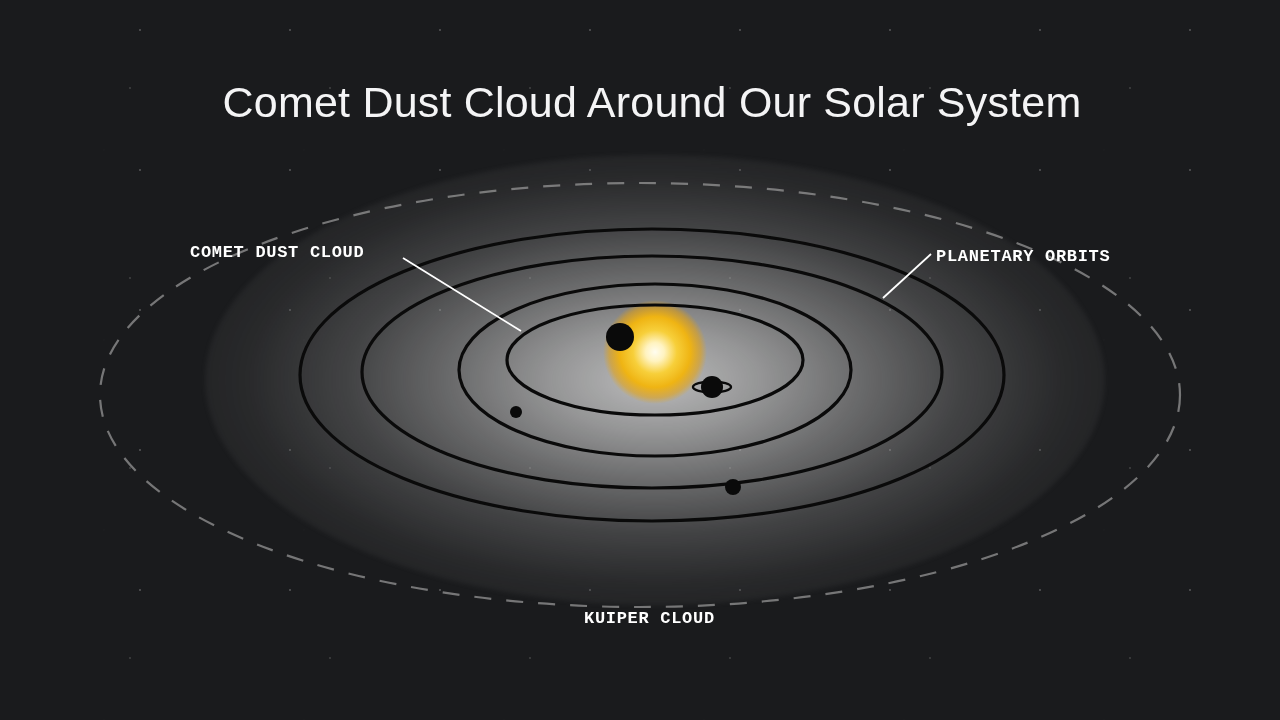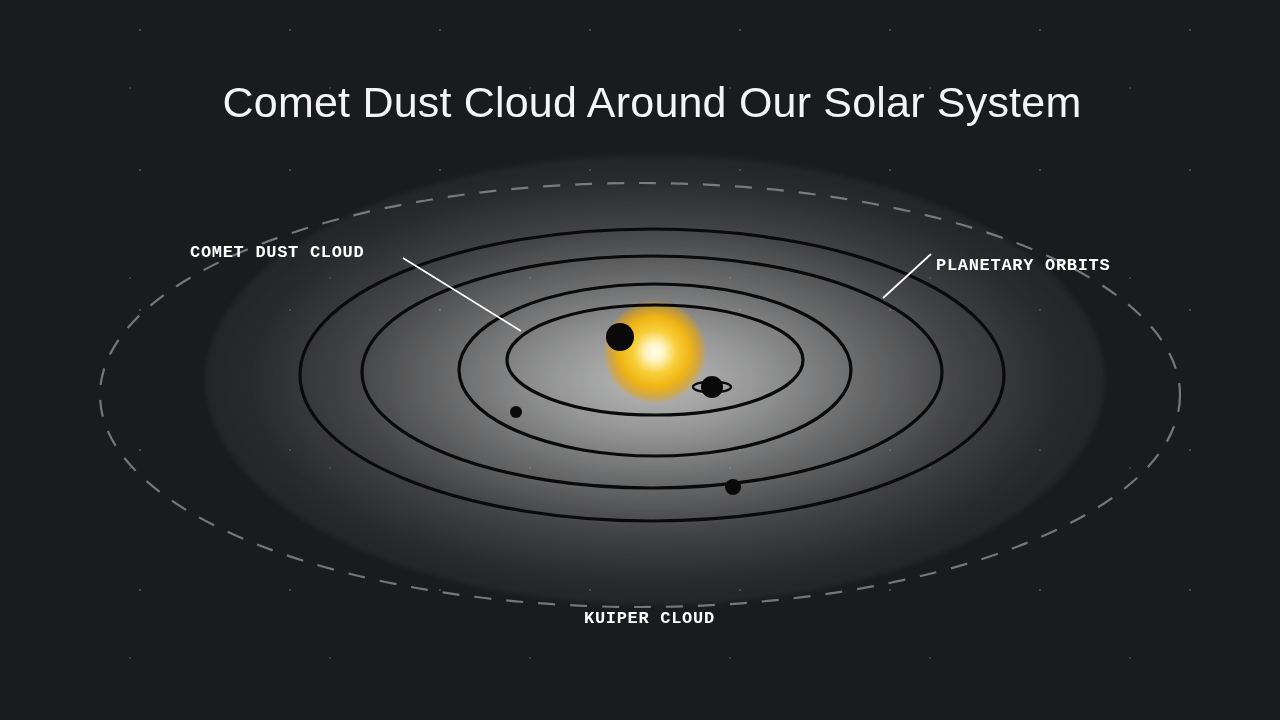--- a/index.html
+++ b/index.html
@@ -89,21 +89,21 @@
     font-size:43px; font-weight:300; letter-spacing:.2px;
     color:#f4f4f5;
     padding-left:24px;
   }
   .callout {
     position:absolute;
     font-size:17px; font-weight:700; letter-spacing:.7px;
     color:#ffffff; white-space:nowrap;font-family:Liberation Mono, monospace;
   }
   #lbl-comet    { left:190px; top:243px; }
-  #lbl-orbits   { left:936px; top:256px; }
+  #lbl-orbits   { left:936px; top:247px; }
   #lbl-kuiper   { left:584px; top:609px; }
 </style>
 </head>
 <body>
 
 <div id="stage">
 
   <div class="starlayer" id="stars-a"></div>
   <div class="starlayer" id="stars-b"></div>
 

